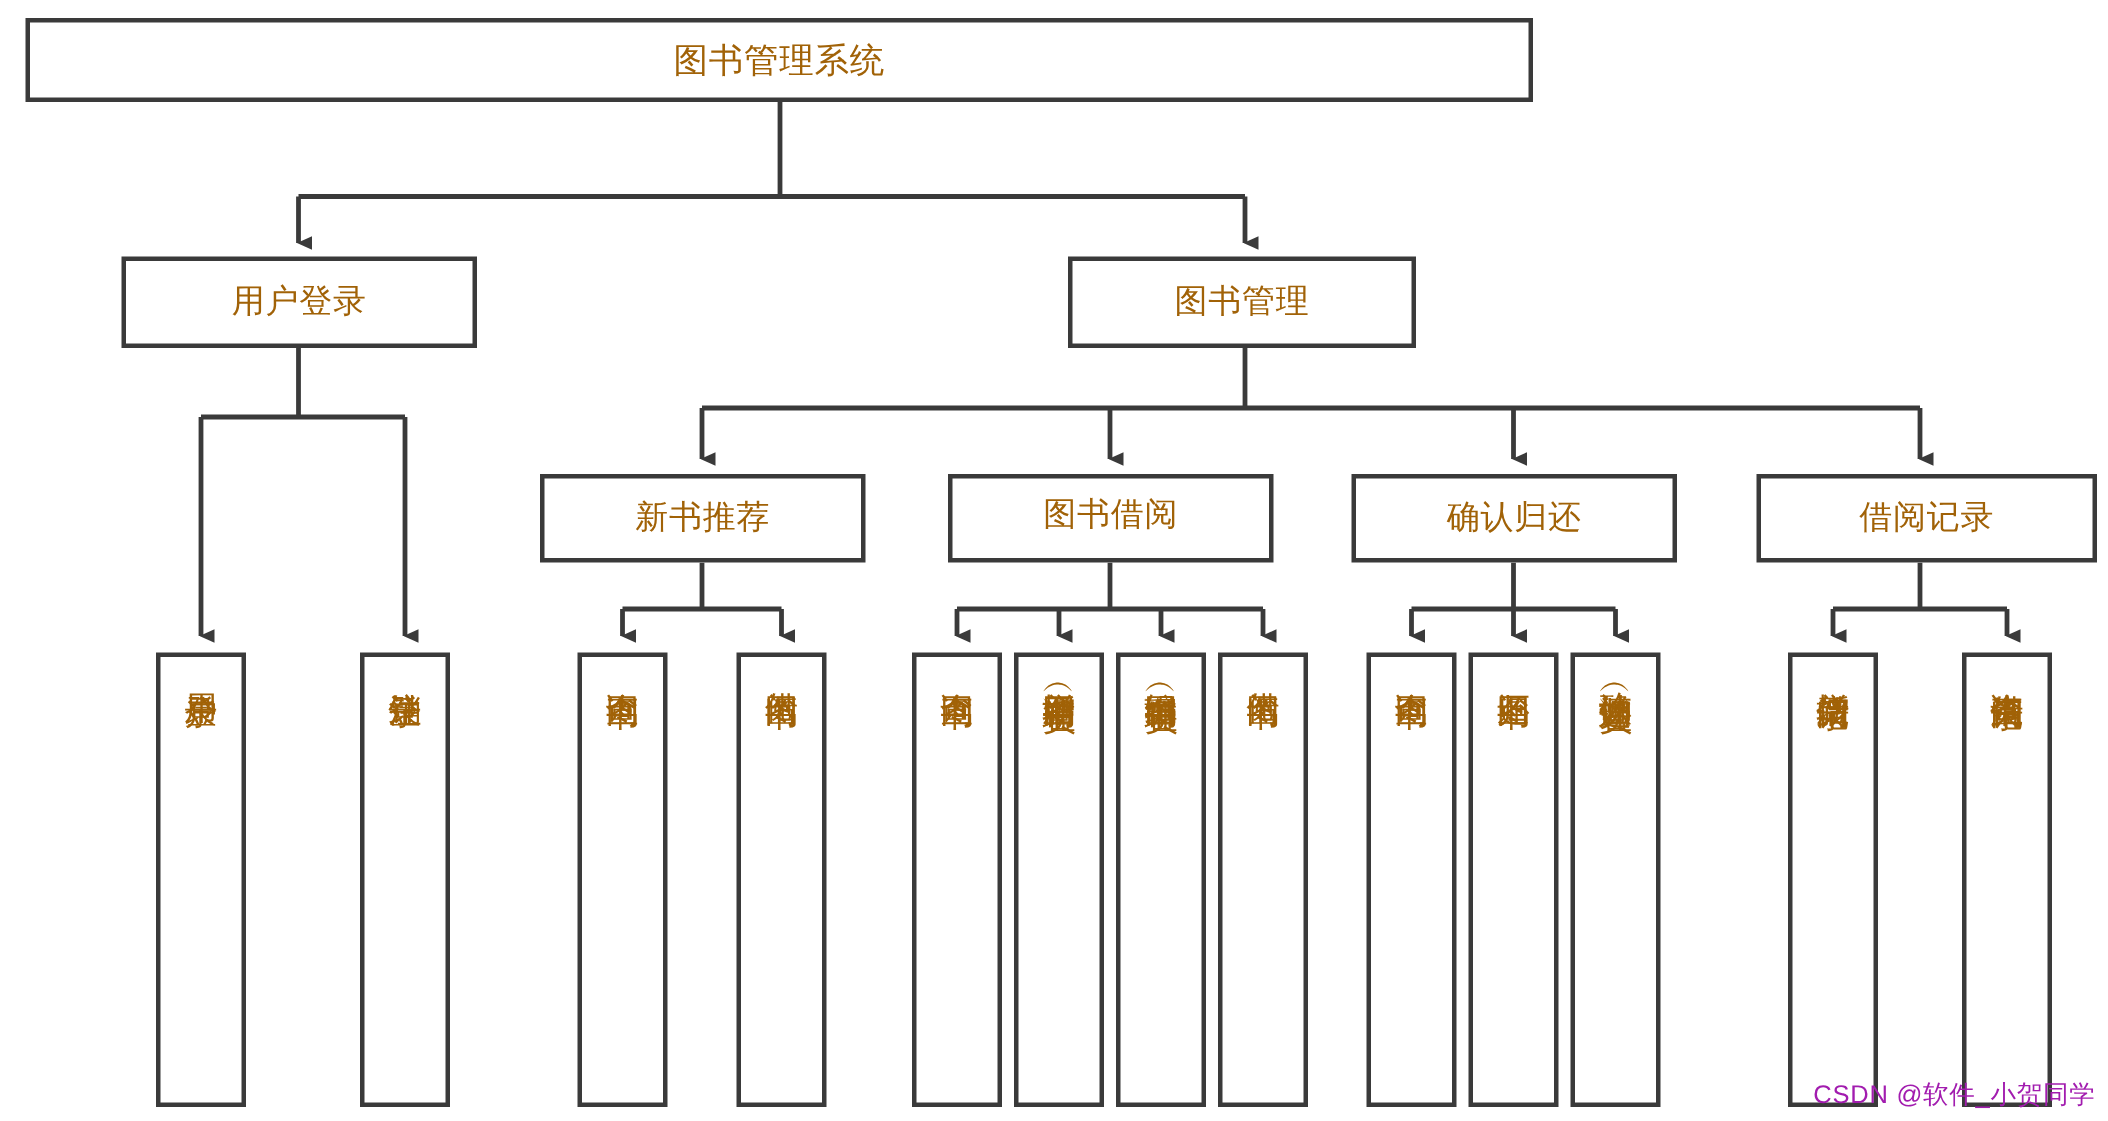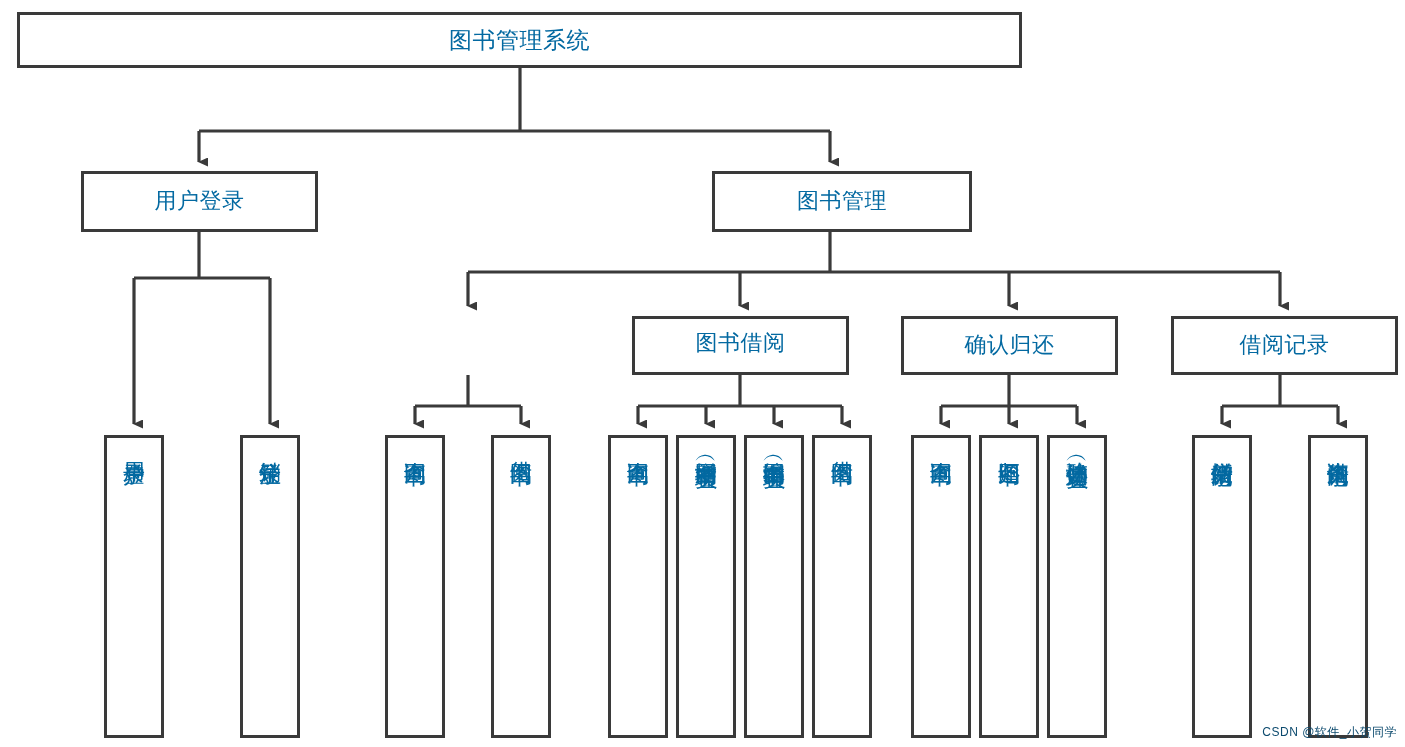--- a/index.html
+++ b/index.html
@@ -33,21 +33,21 @@
     display: flex;
     align-items: center;
     justify-content: center;
     color: #3c3c3c;
   }
   .node .label {
     display: block;
     text-align: center;
     line-height: 1.22;
     letter-spacing: 0.5px;
-    color: #0369a1;
+    color: #a16207;
   }
   
   .node.horiz .label {
     writing-mode: horizontal-tb;
     font-size: 22px;
   }
   .node.root .label { font-size: 23px; }
   
   .node.vert {
     align-items: flex-start;
@@ -59,22 +59,22 @@
     text-orientation: upright;
     font-size: 22px;
     line-height: 1.18;
     letter-spacing: 1px;
     white-space: pre-line;
   }
   #watermark {
     position: absolute;
     right: 8px;
     bottom: 6px;
-    font-size: 12px;
-    color: #0c4a6e;
+    font-size: 17px;
+    color: #a21caf;
     letter-spacing: 0.5px;
     white-space: nowrap;
   }
 </style>
 </head>
 <body>
 
 <div id="canvas">
 
   <svg id="wires" viewBox="0 0 1405 747">
@@ -127,24 +127,27 @@
     </g>
   </svg>
 
   <div class="node horiz root" style="left:17px; top:12px; width:1005px; height:56px;">
     <span class="label">图书管理系统</span>
   </div>
 
   <div class="node horiz" style="left:81px; top:171px; width:237px; height:61px;">
     <span class="label">用户登录</span>
   </div>
-  <div class="node horiz" style="left:712px; top:171px; width:260px; height:61px;justify-content:center;">
+  <div class="node horiz" style="left:712px; top:171px; width:232px; height:61px;justify-content:center;">
     <span class="label">图书管理</span>
   </div>
 
+  <div class="node horiz" style="left:360px; top:316px; width:217px; height:59px;">
+    <span class="label">新书推荐</span>
+  </div>
   <div class="node horiz" style="left:632px; top:316px; width:217px; height:59px;font-family:Liberation Mono, monospace;">
     <span class="label">图书借阅</span>
   </div>
   <div class="node horiz" style="left:901px; top:316px; width:217px; height:59px;">
     <span class="label">确认归还</span>
   </div>
   <div class="node horiz" style="left:1171px; top:316px; width:227px; height:59px;">
     <span class="label">借阅记录</span>
   </div>
 

